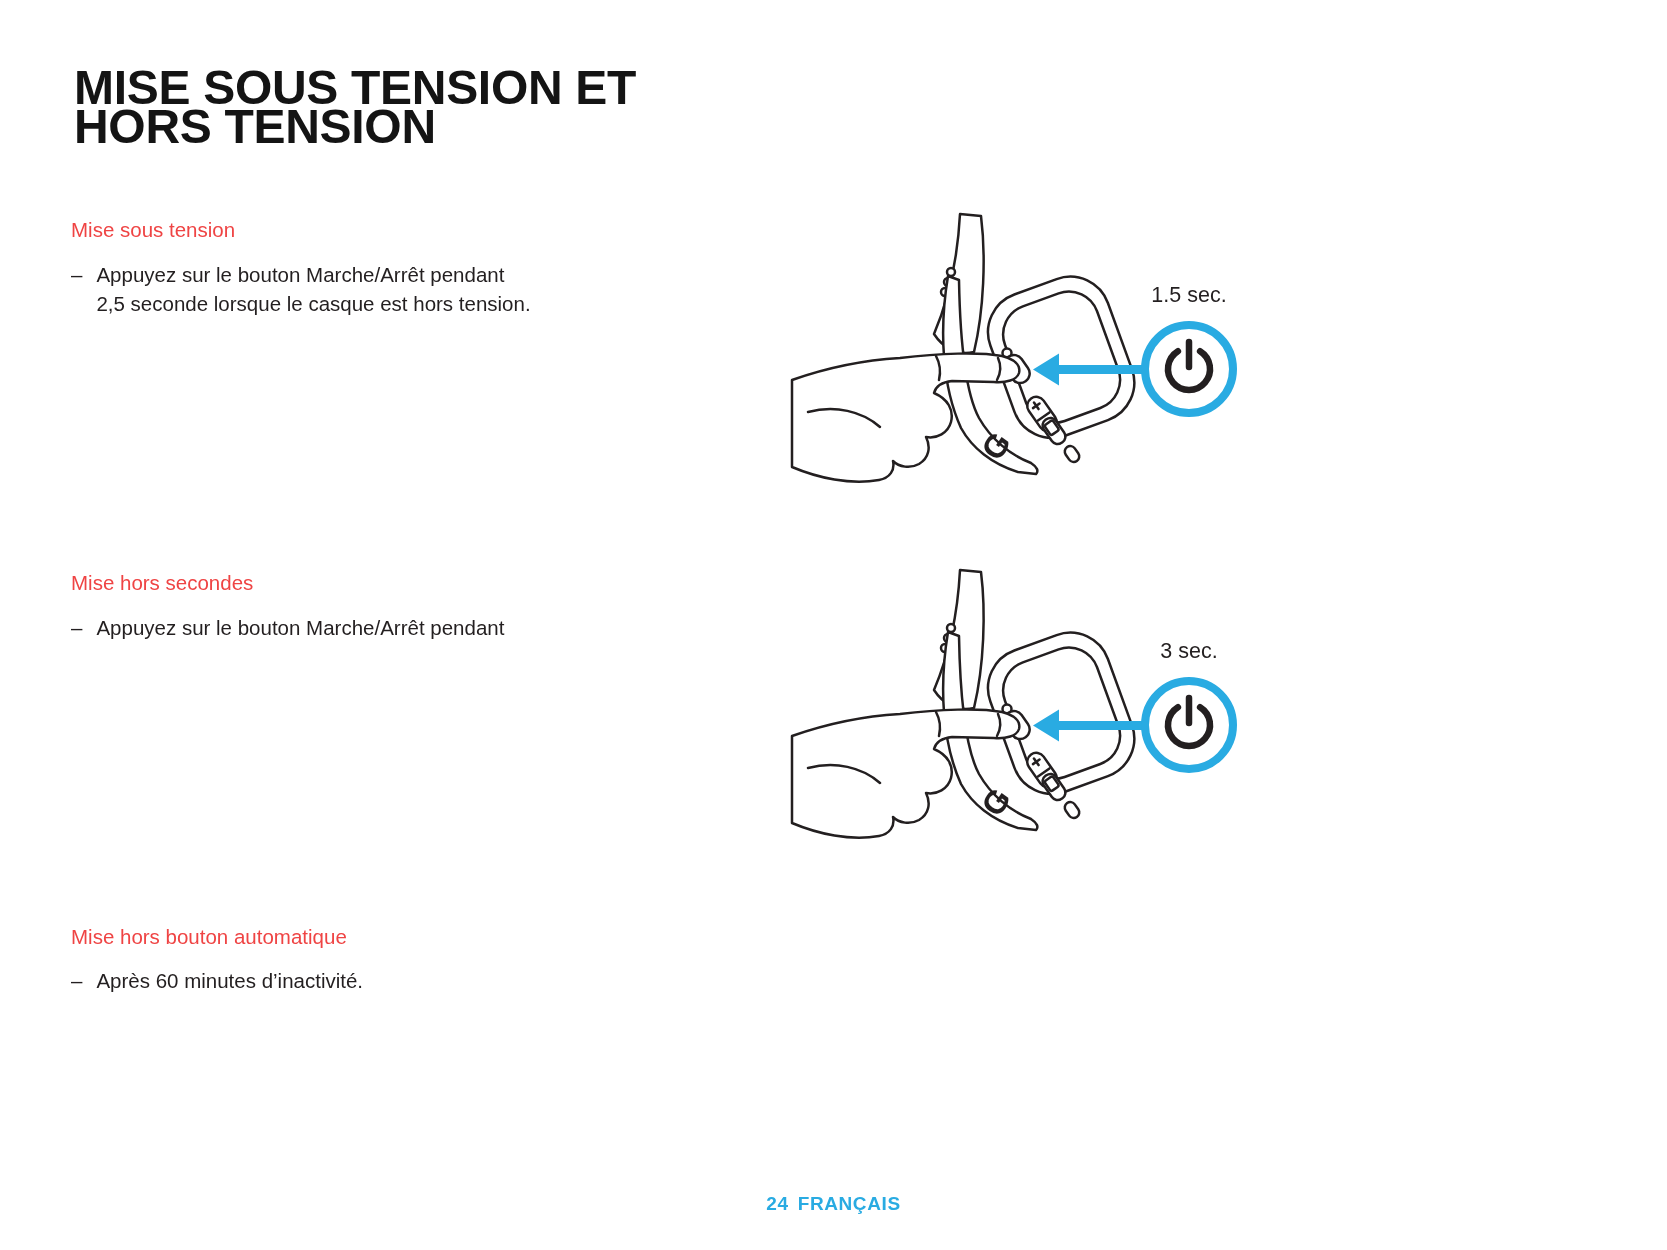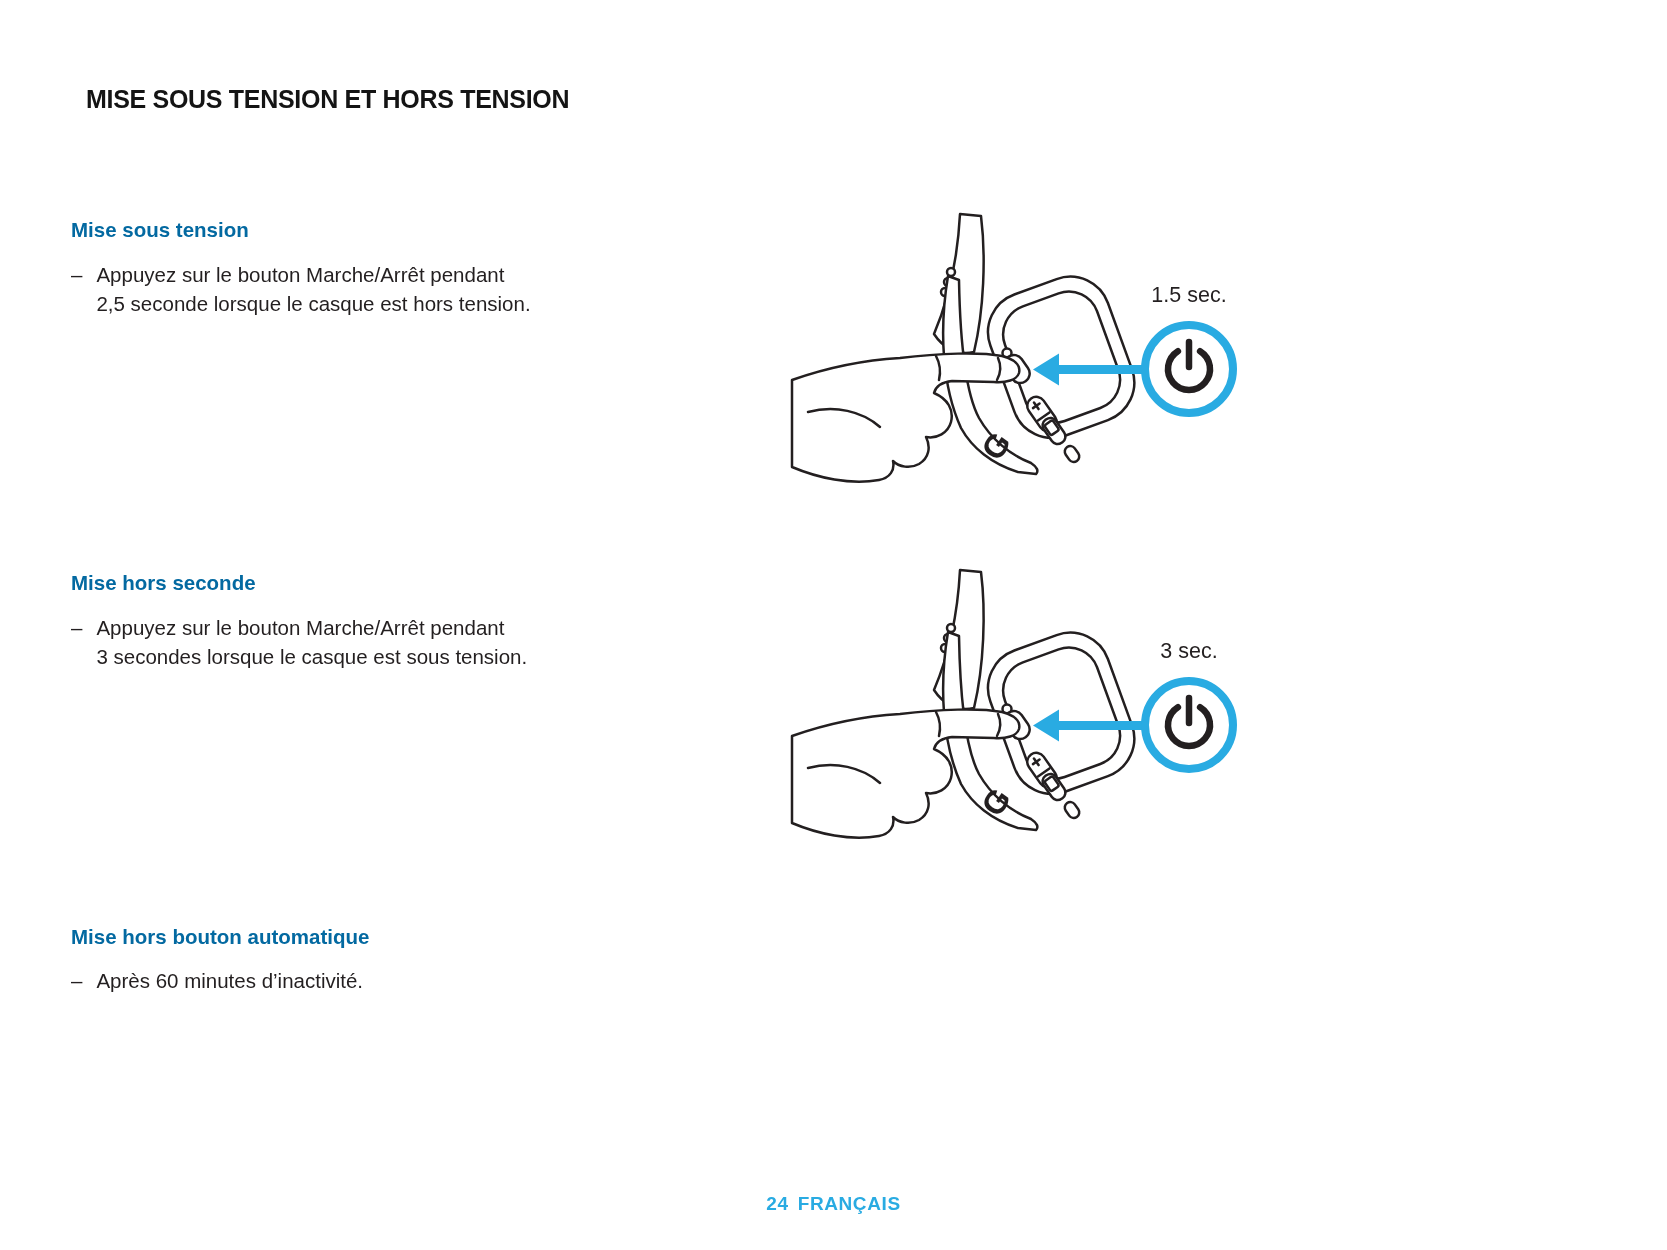--- a/index.html
+++ b/index.html
@@ -6,26 +6,26 @@
   .page{
     position:relative;
     width:1667px;height:1250px;
     background:#ffffff;
     font-family:"Liberation Sans", sans-serif;
     color:#231F20;
     overflow:hidden;
   }
   .page-title{
     position:absolute;left:70px;top:64px;width:580px;
-    font-size:25px;line-height:39px;font-weight:700;
-    color:#141414;letter-spacing:-0.3px;margin:16px;
+    font-size:48px;line-height:39px;font-weight:700;
+    color:#141414;letter-spacing:-0.3px;margin:4px;
   }
   .section-heading{
     position:absolute;left:71px;
-    font-size:20.5px;line-height:26px;font-weight:700;color:#0369a1;
+    font-size:20.5px;line-height:26px;font-weight:400;color:#ef4444;
   }
   .bullet{
     position:absolute;left:71px;
     display:flex;gap:14px;
     font-size:20.5px;line-height:28.5px;color:#231F20;
   }
   .bullet .dash{flex:0 0 auto;}
   .figure{position:absolute;width:460px;height:330px;}
   .figure svg{display:block;width:460px;height:330px;}
   .duration{
@@ -108,26 +108,25 @@
 
       <g>
         <circle cx="399" cy="179" r="44" fill="#ffffff" stroke="#29ABE2" stroke-width="8"></circle>
         <path d="M 410.1,161.2 A 21,21 0 1 1 387.9,161.2" fill="none" stroke="#231F20" stroke-width="6.5" stroke-linecap="round"></path>
         <line x1="399" y1="152" x2="399" y2="177" stroke="#231F20" stroke-width="6.5" stroke-linecap="round"></line>
       </g>
       <text class="duration" x="399" y="112" text-anchor="middle">1.5 sec.</text>
     </svg>
   </div>
 
-  <div class="section-heading" style="top:570px">Mise hors seconde</div>
+  <div class="section-heading" style="top:570px">Mise hors secondes</div>
   <div class="bullet" style="top:614px">
     <span class="dash">–</span>
     <div>
       <div>Appuyez sur le bouton Marche/Arrêt pendant</div>
-      <div>3 secondes lorsque le casque est sous tension.</div>
     </div>
   </div>
 
   <div class="figure" style="left:790px;top:546px">
     <svg viewBox="0 0 460 330">
       <use href="#headset-art"></use>
       <g>
         <rect x="266" y="175" width="88" height="9" rx="1" fill="#29ABE2" stroke="none"></rect>
         <polygon points="243,179.5 269,163.5 269,195.5" fill="#29ABE2" stroke="none"></polygon>
       </g>

